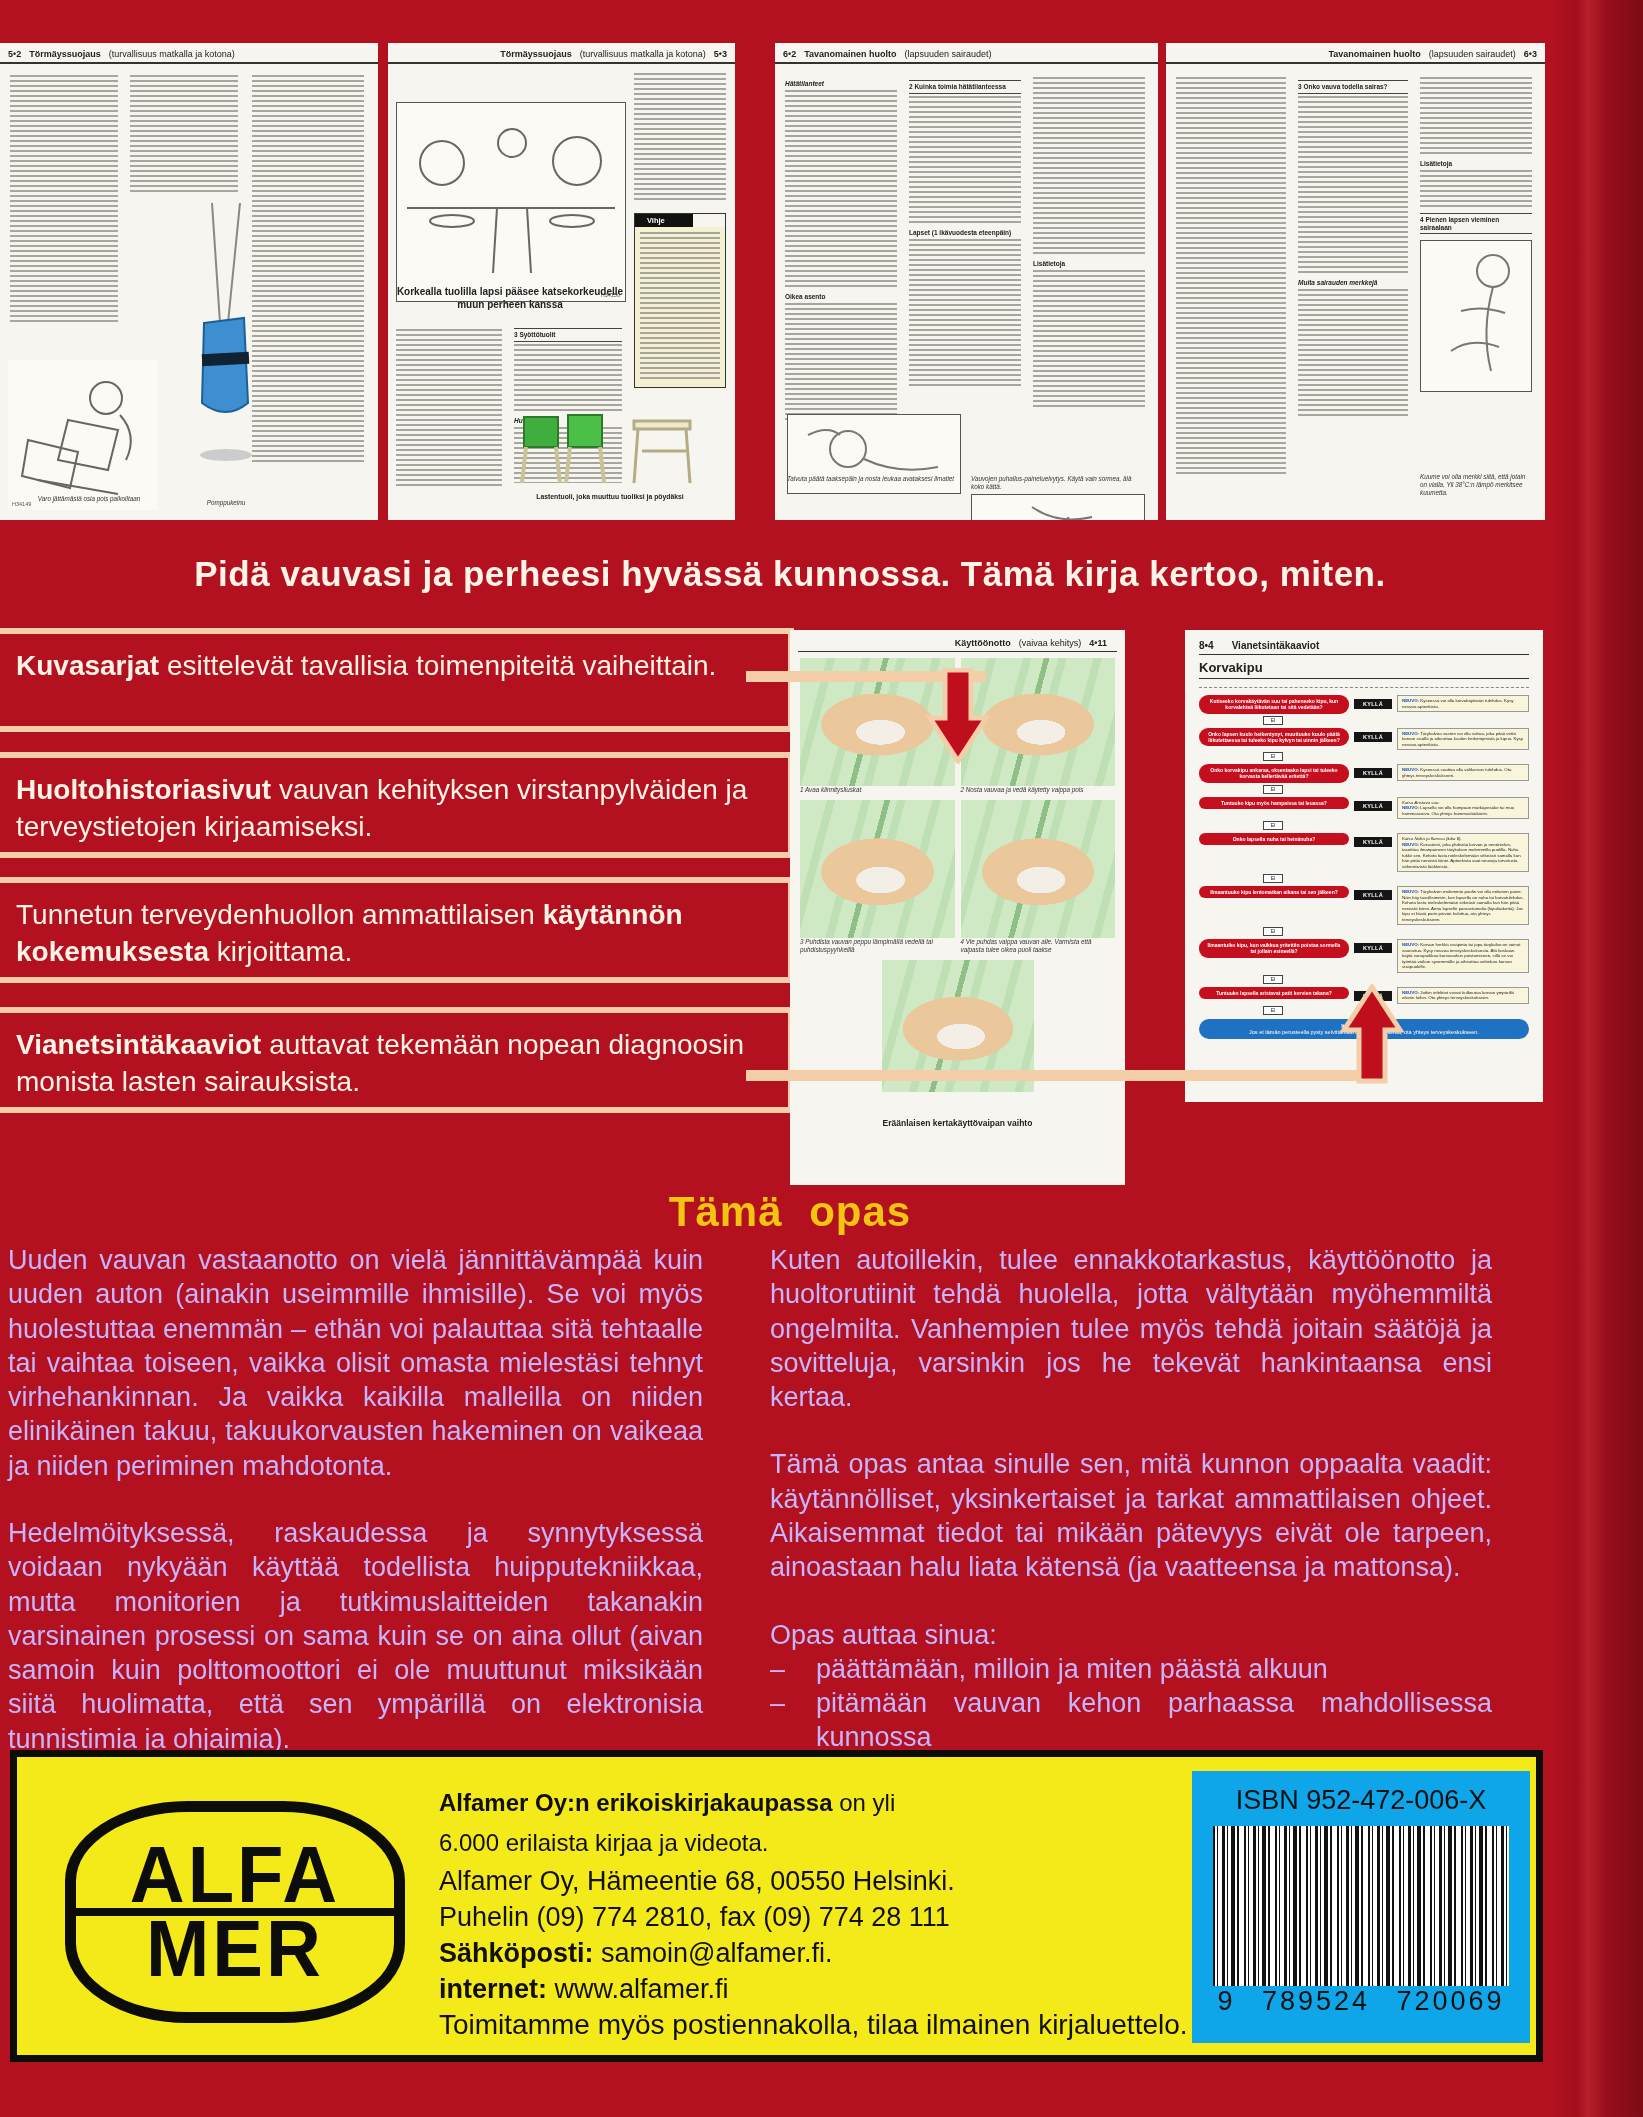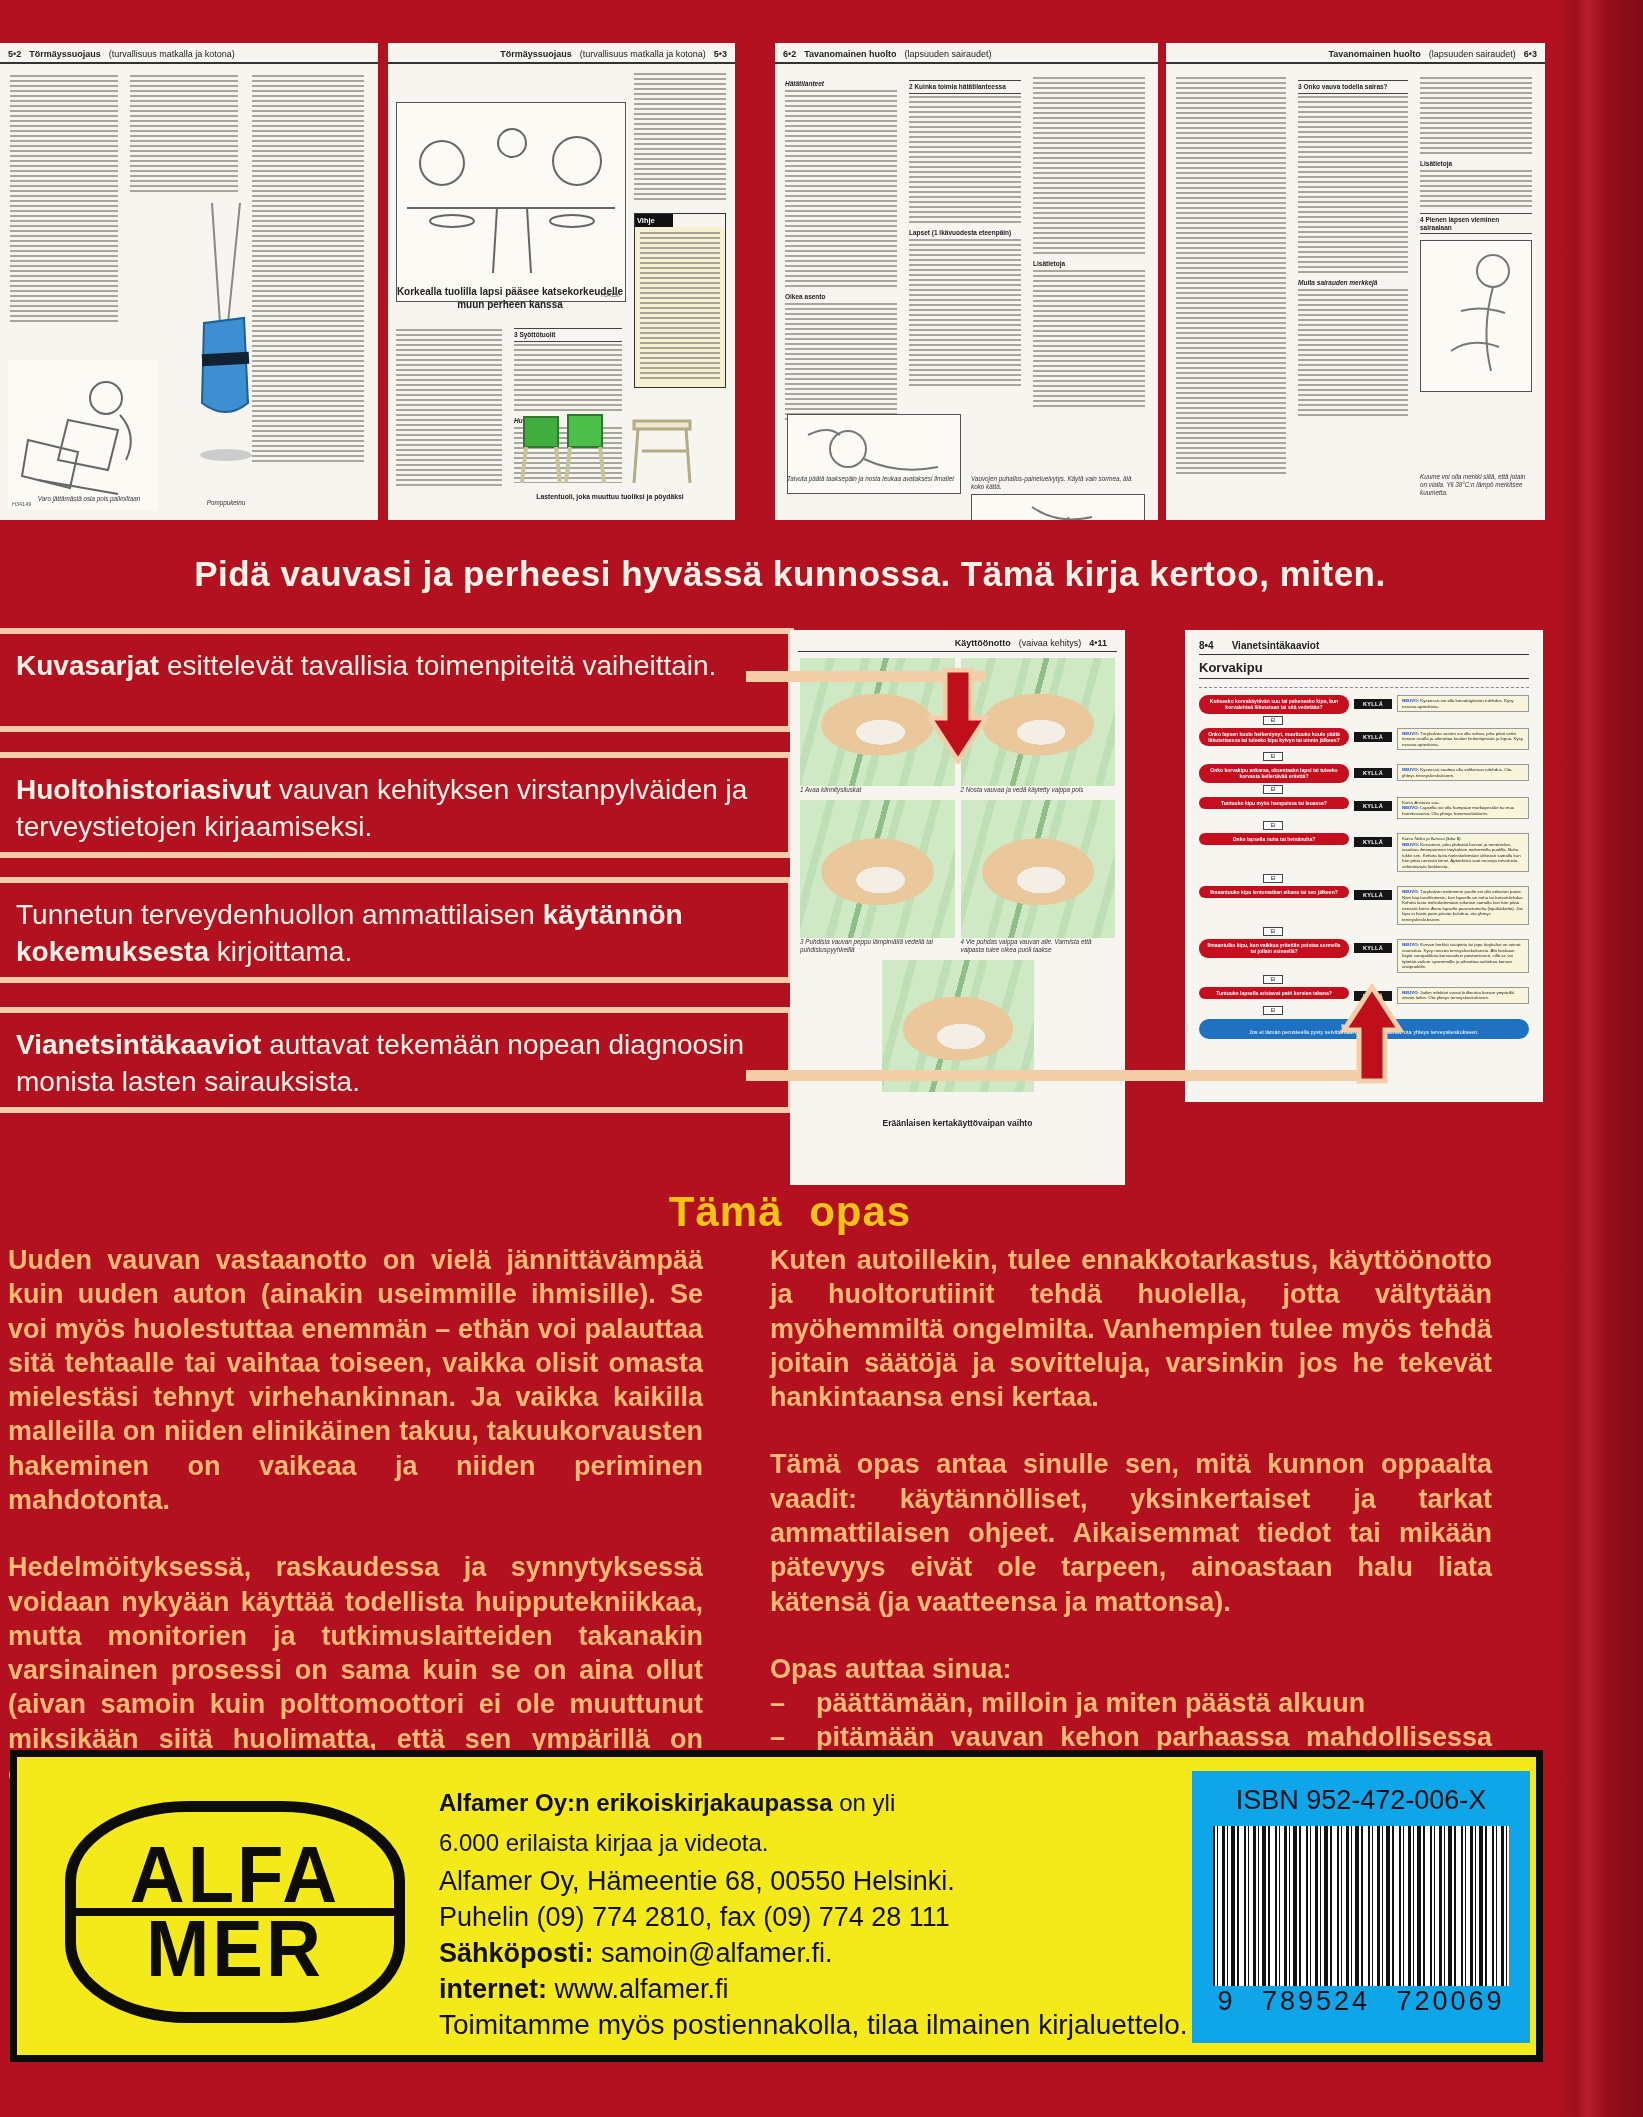--- a/index.html
+++ b/index.html
@@ -22,21 +22,21 @@
   .figcode{position:absolute;left:4px;bottom:3px;font-size:5.5px;color:#555;}
   
   .feat{position:absolute;left:-14px;border:6px solid #f4cda9;color:#fdf3e7;
         font-size:28px;line-height:1.32;padding:14px 24px;width:748px;}
   .feat b{font-weight:bold;}
   
   .tagline{position:absolute;left:0;width:1580px;text-align:center;color:#fdf3e7;
            font-weight:bold;font-size:35px;letter-spacing:.5px;}
   .opash{position:absolute;left:0;width:1580px;text-align:center;color:#f3c411;
          font-weight:bold;font-size:42px;word-spacing:14px;letter-spacing:1px;}
-  .bodycol{position:absolute;color:#fdba74;font-size:27px;line-height:1.27;text-align:justify;font-weight:bold;}
+  .bodycol{position:absolute;color:#c4b5fd;font-size:27px;line-height:1.27;text-align:justify;}
   .bodycol p{margin:0 0 33px 0;}
   .bullet{display:flex;}
   .bullet .dash{width:46px;flex:none;}
   
   .band{position:absolute;background:#f4cda9;height:11px;z-index:6;}
   .arrow{position:absolute;z-index:7;}
   
   .photo{background:
      radial-gradient(ellipse 26% 16% at 52% 58%, #f3efe6 0 60%, rgba(0,0,0,0) 61%),
      radial-gradient(ellipse 60% 40% at 50% 52%, #eac89c 0 60%, rgba(0,0,0,0) 61%),
@@ -119,21 +119,21 @@
   <div class="abs fk" style="left:8px;top:286px;width:106px;height:160px;"></div>
   <div class="abs" style="left:126px;top:282px;width:108px;">
     <div class="mini" style="border-top:1px solid #444;border-bottom:1px solid #444;padding:2px 0;">3  Syöttötuolit</div>
     <div class="fk" style="height:70px;"></div>
     <div class="mini it">Huomautus</div>
     <div class="fk" style="height:56px;"></div>
   </div>
   <div class="abs" style="left:246px;top:30px;width:92px;">
     <div class="fk" style="height:130px;"></div>
     <div style="margin-top:10px;border:1px solid #333;">
-      <div style="background:#111;color:#fff;font-weight:bold;font-size:7.5px;padding:2px 2px;width:34px;">Vihje</div>
+      <div style="background:#111;color:#fff;font-weight:bold;font-size:7.5px;padding:2px 12px;width:34px;">Vihje</div>
       <div style="background:#f5f0d2;padding:5px;">
         <div class="fk" style="height:150px;"></div>
       </div>
     </div>
   </div>
   <div class="abs" style="left:118px;top:368px;width:210px;height:78px;">
     <svg width="210" height="78" viewBox="0 0 210 78">
       <rect x="18" y="6" width="34" height="30" fill="#3fae3f" stroke="#2b7b2b" stroke-width="2"></rect>
       <rect x="62" y="4" width="34" height="32" fill="#4cbf49" stroke="#2b7b2b" stroke-width="2"></rect>
       <path d="M20 36 L16 72 M50 36 L54 72 M64 36 L60 72 M94 36 L98 72" stroke="#c9c39a" stroke-width="4" fill="none"></path>

